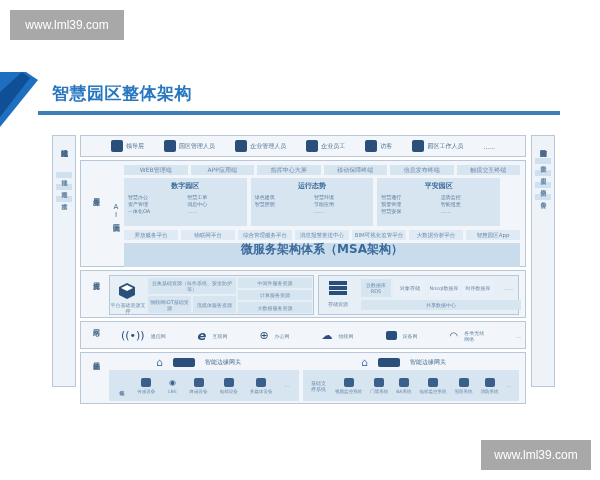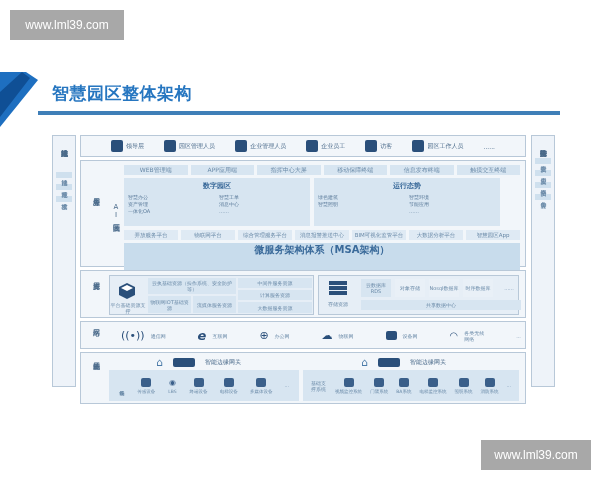--- a/index.html
+++ b/index.html
@@ -26,21 +26,21 @@
   .app .lay-label { left: 10px; top: 32px; }
   .ai { position: absolute; left: 30px; top: 42px; font-size: 7px; color: #4a6a8a; writing-mode: vertical-rl; text-orientation: upright; }
   .terms { position: absolute; left: 43px; top: 4px; width: 396px; display: flex; gap: 3px; }
   .term { flex: 1; background: #d7e5f1; font-size: 6px; color: #6a8aa8; text-align: center; height: 10px; line-height: 10px; }
   .zones { position: absolute; left: 43px; top: 17px; width: 376px; display: flex; gap: 4px; }
   .zone { flex: 1; background: #d7e5f1; height: 48px; padding: 3px 4px; }
   .zone h4 { font-size: 7px; color: #3a6a9a; text-align: center; margin-bottom: 3px; font-weight: bold; }
   .zone .items { display: grid; grid-template-columns: 1fr 1fr; gap: 1px 4px; font-size: 5px; color: #5a7a9a; }
   .plats { position: absolute; left: 43px; top: 69px; width: 396px; display: flex; gap: 3px; }
   .plat { flex: 1; background: #dfeaf4; font-size: 5.5px; color: #6a8aa8; text-align: center; height: 10px; line-height: 10px; }
-  .msa { position: absolute; left: 43px; top: 82px; width: 396px; height: 31px; background: #c8dcec; font-size: 10px; font-weight: bold; color: #3a6a9a; text-align: center; line-height: 13px; }
+  .msa { position: absolute; left: 43px; top: 82px; width: 396px; height: 24px; background: #c8dcec; font-size: 12px; font-weight: bold; color: #3a6a9a; text-align: center; line-height: 13px; }
   .res { height: 48px; }
   .res .lay-label { left: 10px; top: 6px; }
   .res-inner { position: absolute; left: 28px; top: 4px; width: 410px; height: 40px; display: flex; gap: 4px; }
   .res-a { width: 205px; border: 1px solid #b8c8d8; background: #e6eef6; position: relative; }
   .res-b { flex: 1; border: 1px solid #b8c8d8; background: #e6eef6; position: relative; }
   .cell { position: absolute; background: #d7e5f1; font-size: 5px; color: #6a8aa8; text-align: center; display: flex; align-items: center; justify-content: center; line-height: 1.2; }
   .net { height: 28px; display: flex; align-items: center; }
   .net .lay-label { left: 10px; top: 2px; }
   .net-items { position: absolute; left: 40px; top: 6px; width: 400px; display: flex; justify-content: space-between; align-items: center; }
   .nitem { display: flex; align-items: center; gap: 6px; font-size: 5px; color: #6a8aa8; }
@@ -152,20 +152,31 @@
         <h4>运行态势</h4>
         <div class="items">
             <span>绿色建筑</span>
             <span>智慧环境</span>
             <span>智慧照明</span>
             <span>节能应用</span>
             <span></span>
             <span>……</span>
           </div>
       </div>
+      <div class="zone">
+        <h4>平安园区</h4>
+        <div class="items">
+            <span>智慧通行</span>
+            <span>态势监控</span>
+            <span>预警管理</span>
+            <span>智能巡更</span>
+            <span>智慧安保</span>
+            <span>……</span>
+          </div>
+      </div>
     </div>
     <div class="plats">
       <div class="plat">开放服务平台</div>
       <div class="plat">物联网平台</div>
       <div class="plat">综合管理服务平台</div>
       <div class="plat">消息报警推送中心</div>
       <div class="plat">BIM可视化监管平台</div>
       <div class="plat">大数据分析平台</div>
       <div class="plat">智慧园区App</div>
     </div>

